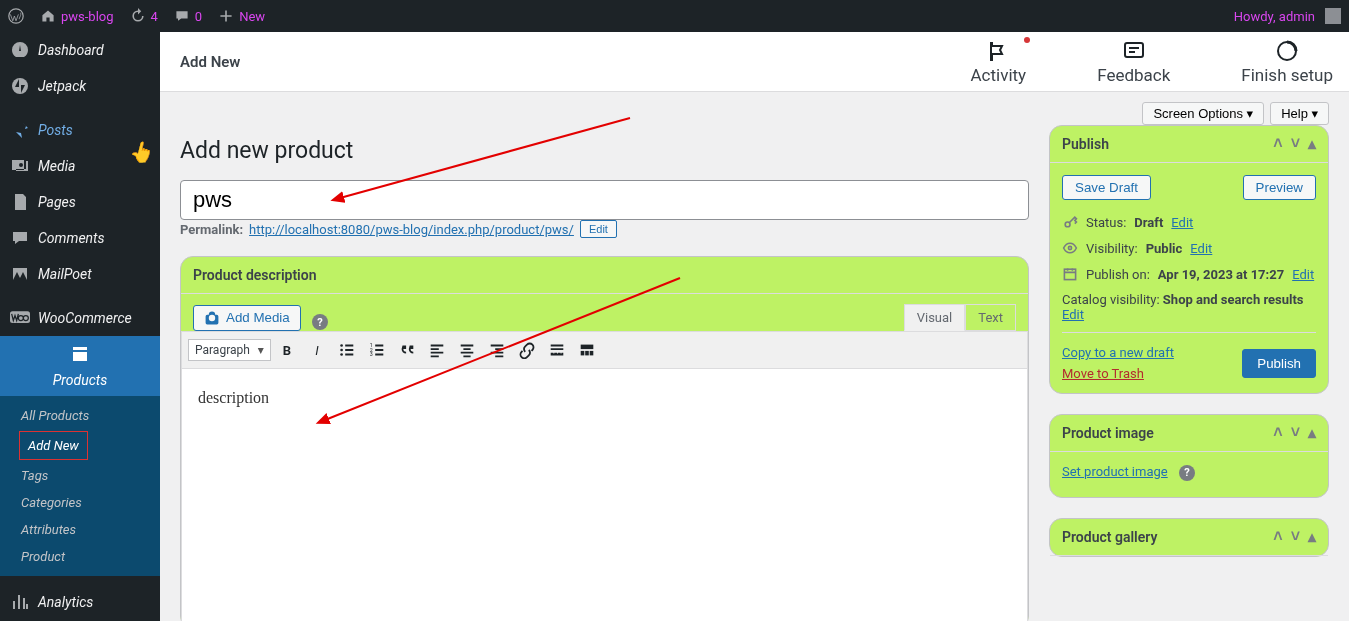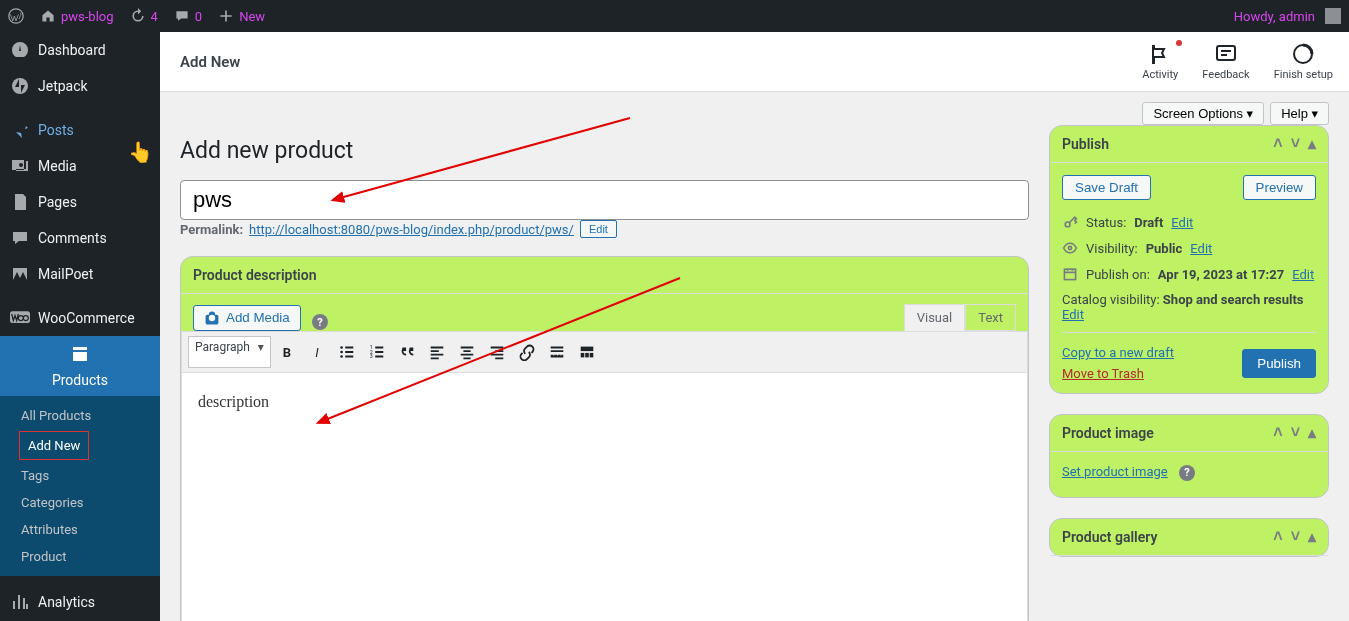--- a/index.html
+++ b/index.html
@@ -41,20 +41,21 @@
 
 
 .sidebar {
   position: absolute;
   top: 32px;
   left: 0;
   bottom: 0;
   width: 160px;
   background: #1d2327;
   color: #f0f0f1;
+  font-style: italic;
 }
 .menu-item {
   display: flex;
   align-items: center;
   padding: 8px 10px;
   color: #f0f0f1;
   font-size: 14px;
   gap: 8px;
   position: relative;
 }
@@ -101,21 +102,21 @@
   background: #fff;
   height: 60px;
   display: flex;
   align-items: center;
   justify-content: space-between;
   padding: 0 16px 0 20px;
   border-bottom: 1px solid #dcdcde;
 }
 .main-header h3 { font-size: 15px; font-weight: 600; }
 .header-actions { display: flex; gap: 24px; }
-.header-action { text-align: center; font-size: 11px; color: #3c434a; }
+.header-action { text-align: center; font-size: 17px; color: #3c434a; margin-left: 47px; }
 .header-action svg { width: 24px; height: 24px; fill: none; stroke: #1d2327; stroke-width: 2; display: block; margin: 0 auto 2px; }
 .activity-icon { position: relative; }
 .activity-dot { position: absolute; top: -2px; right: -4px; width: 6px; height: 6px; background: #d63638; border-radius: 50%; }
 
 .tabs-row { display: flex; justify-content: flex-end; padding: 10px 20px 0; gap: 6px; }
 .tab-btn { background: #f6f7f7; border: 1px solid #c3c4c7; padding: 3px 10px; font-size: 13px; border-radius: 3px; }
 
 .content-columns { display: flex; padding: 0 20px 20px; gap: 20px; }
 .col-main { flex: 1; min-width: 0; }
 .col-side { width: 280px; flex-shrink: 0; }
@@ -143,21 +144,21 @@
 
 .editor-tabs { display: flex; justify-content: space-between; align-items: center; padding: 10px 12px 0 12px; }
 .add-media { display: inline-flex; align-items: center; gap: 6px; border: 1px solid #2271b1; color: #2271b1; background: #f6f7f7; padding: 4px 10px; border-radius: 3px; }
 .add-media svg { width: 16px; height: 16px; fill: #2271b1; }
 .help-circle { width: 16px; height: 16px; border-radius: 50%; background: #787c82; color: #fff; display: inline-flex; align-items: center; justify-content: center; font-size: 11px; margin-left: 8px; font-weight: 700; }
 .mode-tabs { display: flex; }
 .mode-tab { border: 1px solid #dcdcde; padding: 5px 12px; color: #646970; }
 .mode-tab.active { border-bottom-color: #f0f0f0; background: #f0f0f0; }
 
 .toolbar { background: #f0f0f0; border: 1px solid #dcdcde; border-bottom: none; padding: 4px 6px; display: flex; align-items: center; gap: 2px; }
-.toolbar .fmt-select { border: 1px solid #c3c4c7; padding: 3px 20px 13px 6px; background: #fff; font-size: 12px; position: relative; }
+.toolbar .fmt-select { border: 1px solid #c3c4c7; padding: 3px 20px 3px 6px; background: #fff; font-size: 12px; position: relative; }
 .toolbar .fmt-select::after { content: "▾"; position: absolute; right: 6px; color: #555; }
 .tb-btn { width: 28px; height: 28px; display: flex; align-items: center; justify-content: center; color: #1d2327; }
 .tb-btn svg { width: 18px; height: 18px; fill: #1d2327; }
 
 .editor-area { border: 1px solid #dcdcde; background: #fff; min-height: 260px; padding: 20px 16px; font-family: Georgia, serif; font-size: 16px; color: #333; }
 
 
 .pub-row { display: flex; align-items: center; gap: 8px; margin-bottom: 10px; font-size: 13px; color: #3c434a; }
 .pub-row svg { width: 16px; height: 16px; fill: none; stroke: #787c82; stroke-width: 2; }
 .pub-row .edit-link { color: #2271b1; text-decoration: underline; }

